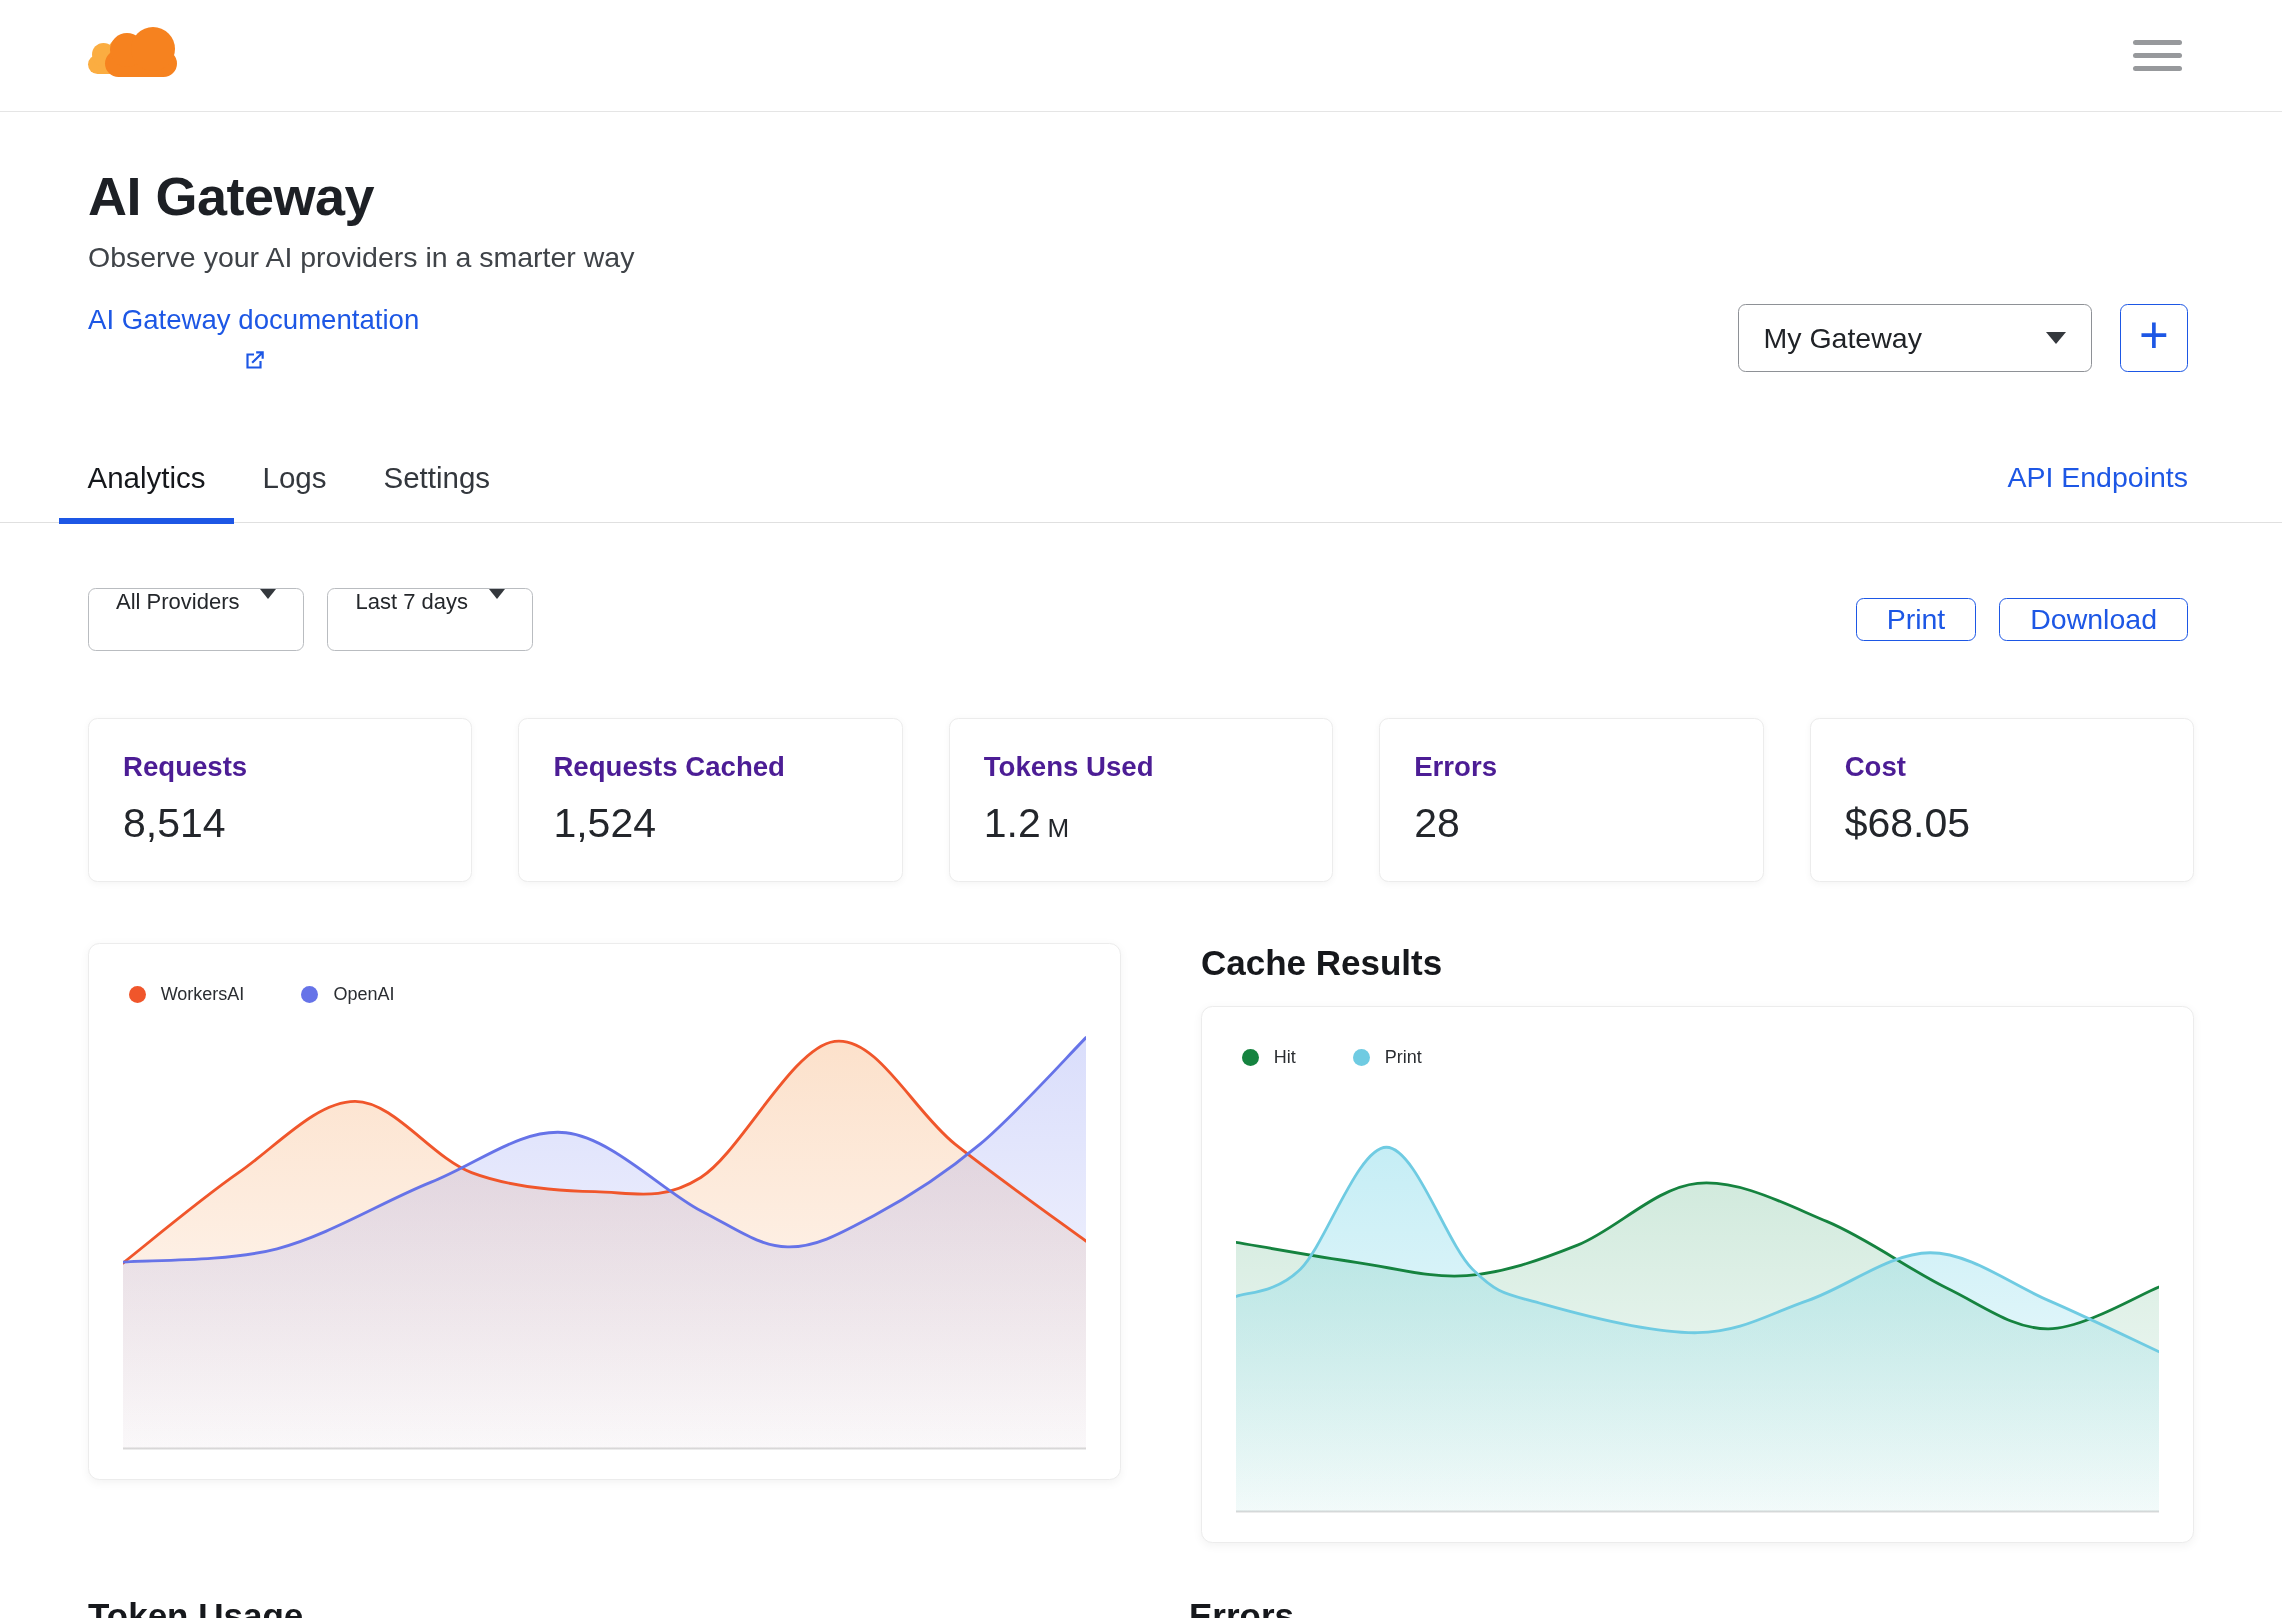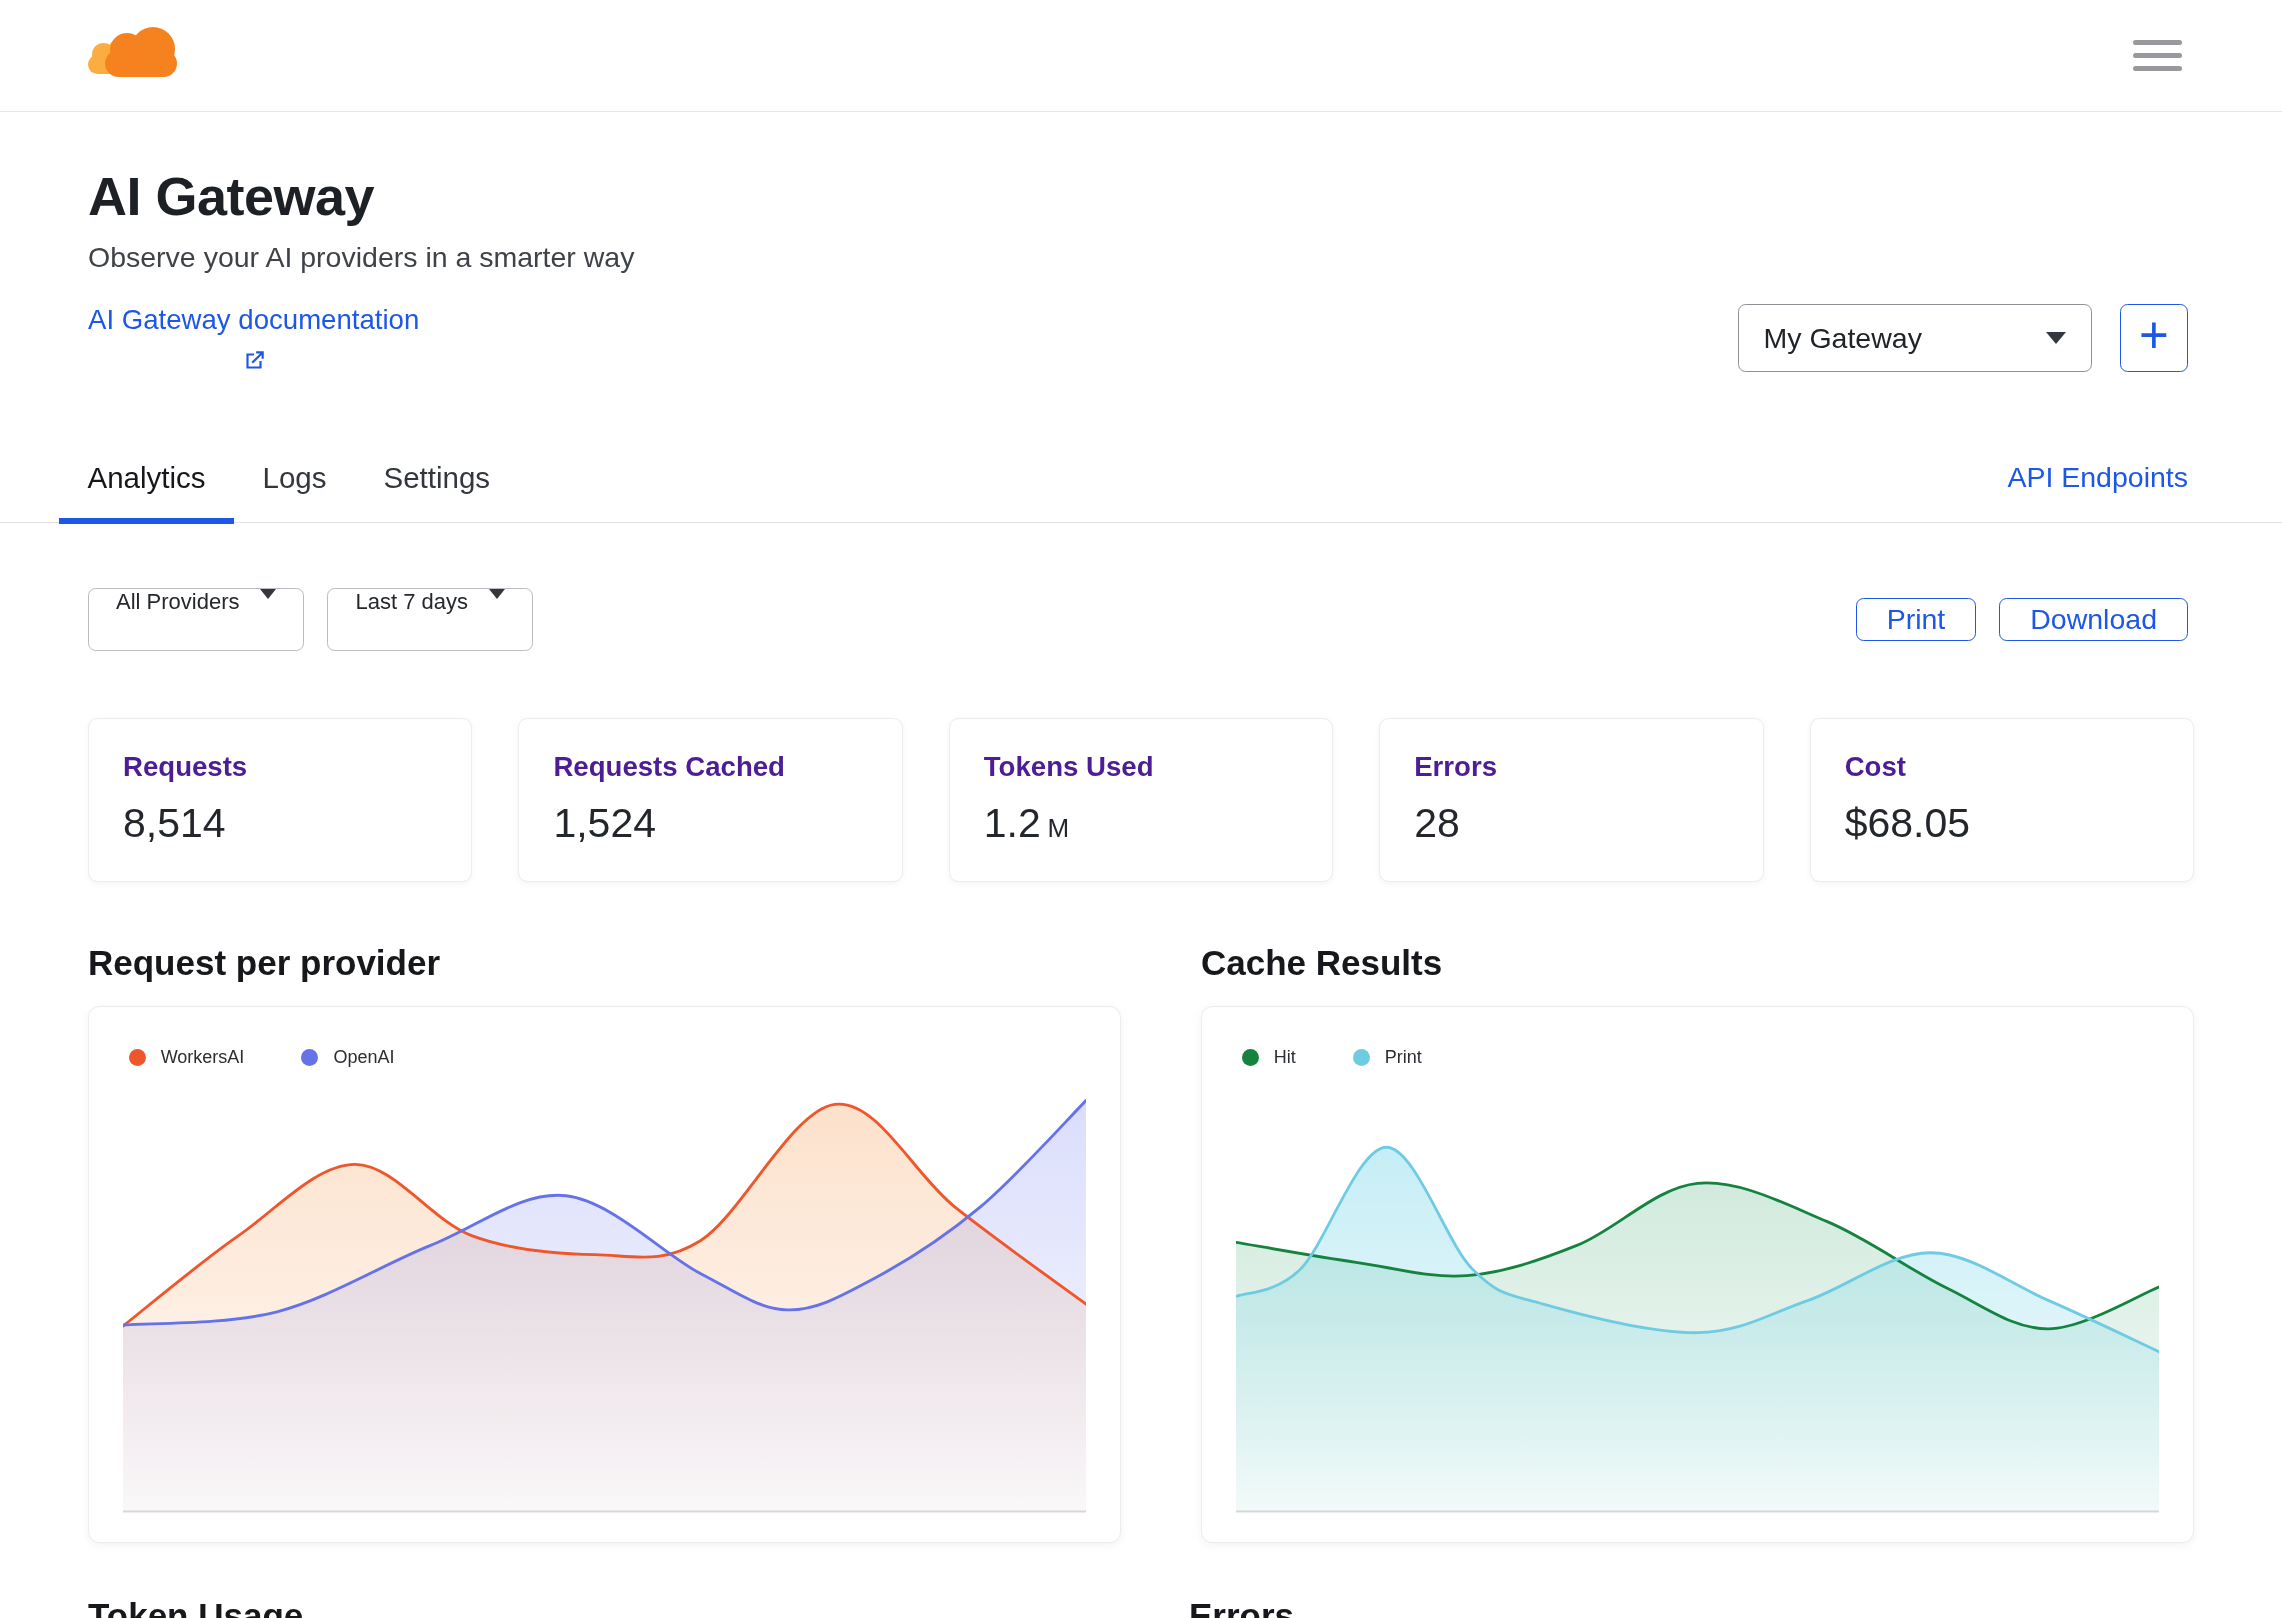--- a/index.html
+++ b/index.html
@@ -215,21 +215,20 @@
       <div class="stat-value"><span>28</span><span class="stat-unit"></span></div>
     </div>
     <div class="stat-card">
       <div class="stat-label">Cost</div>
       <div class="stat-value"><span>$68.05</span><span class="stat-unit"></span></div>
     </div>
   </section>
 
   <section class="charts-row">
     <div class="chart-col col-left">
-      <h2 class="chart-title">Request per provider</h2>
       <div class="chart-card">
         <div class="legend">
           <div class="legend-item">
             <span class="dot" style="background: rgb(240, 86, 43);"></span>
             <span>WorkersAI</span>
           </div>
           <div class="legend-item">
             <span class="dot" style="background: rgb(102, 115, 232);"></span>
             <span>OpenAI</span>
           </div>

